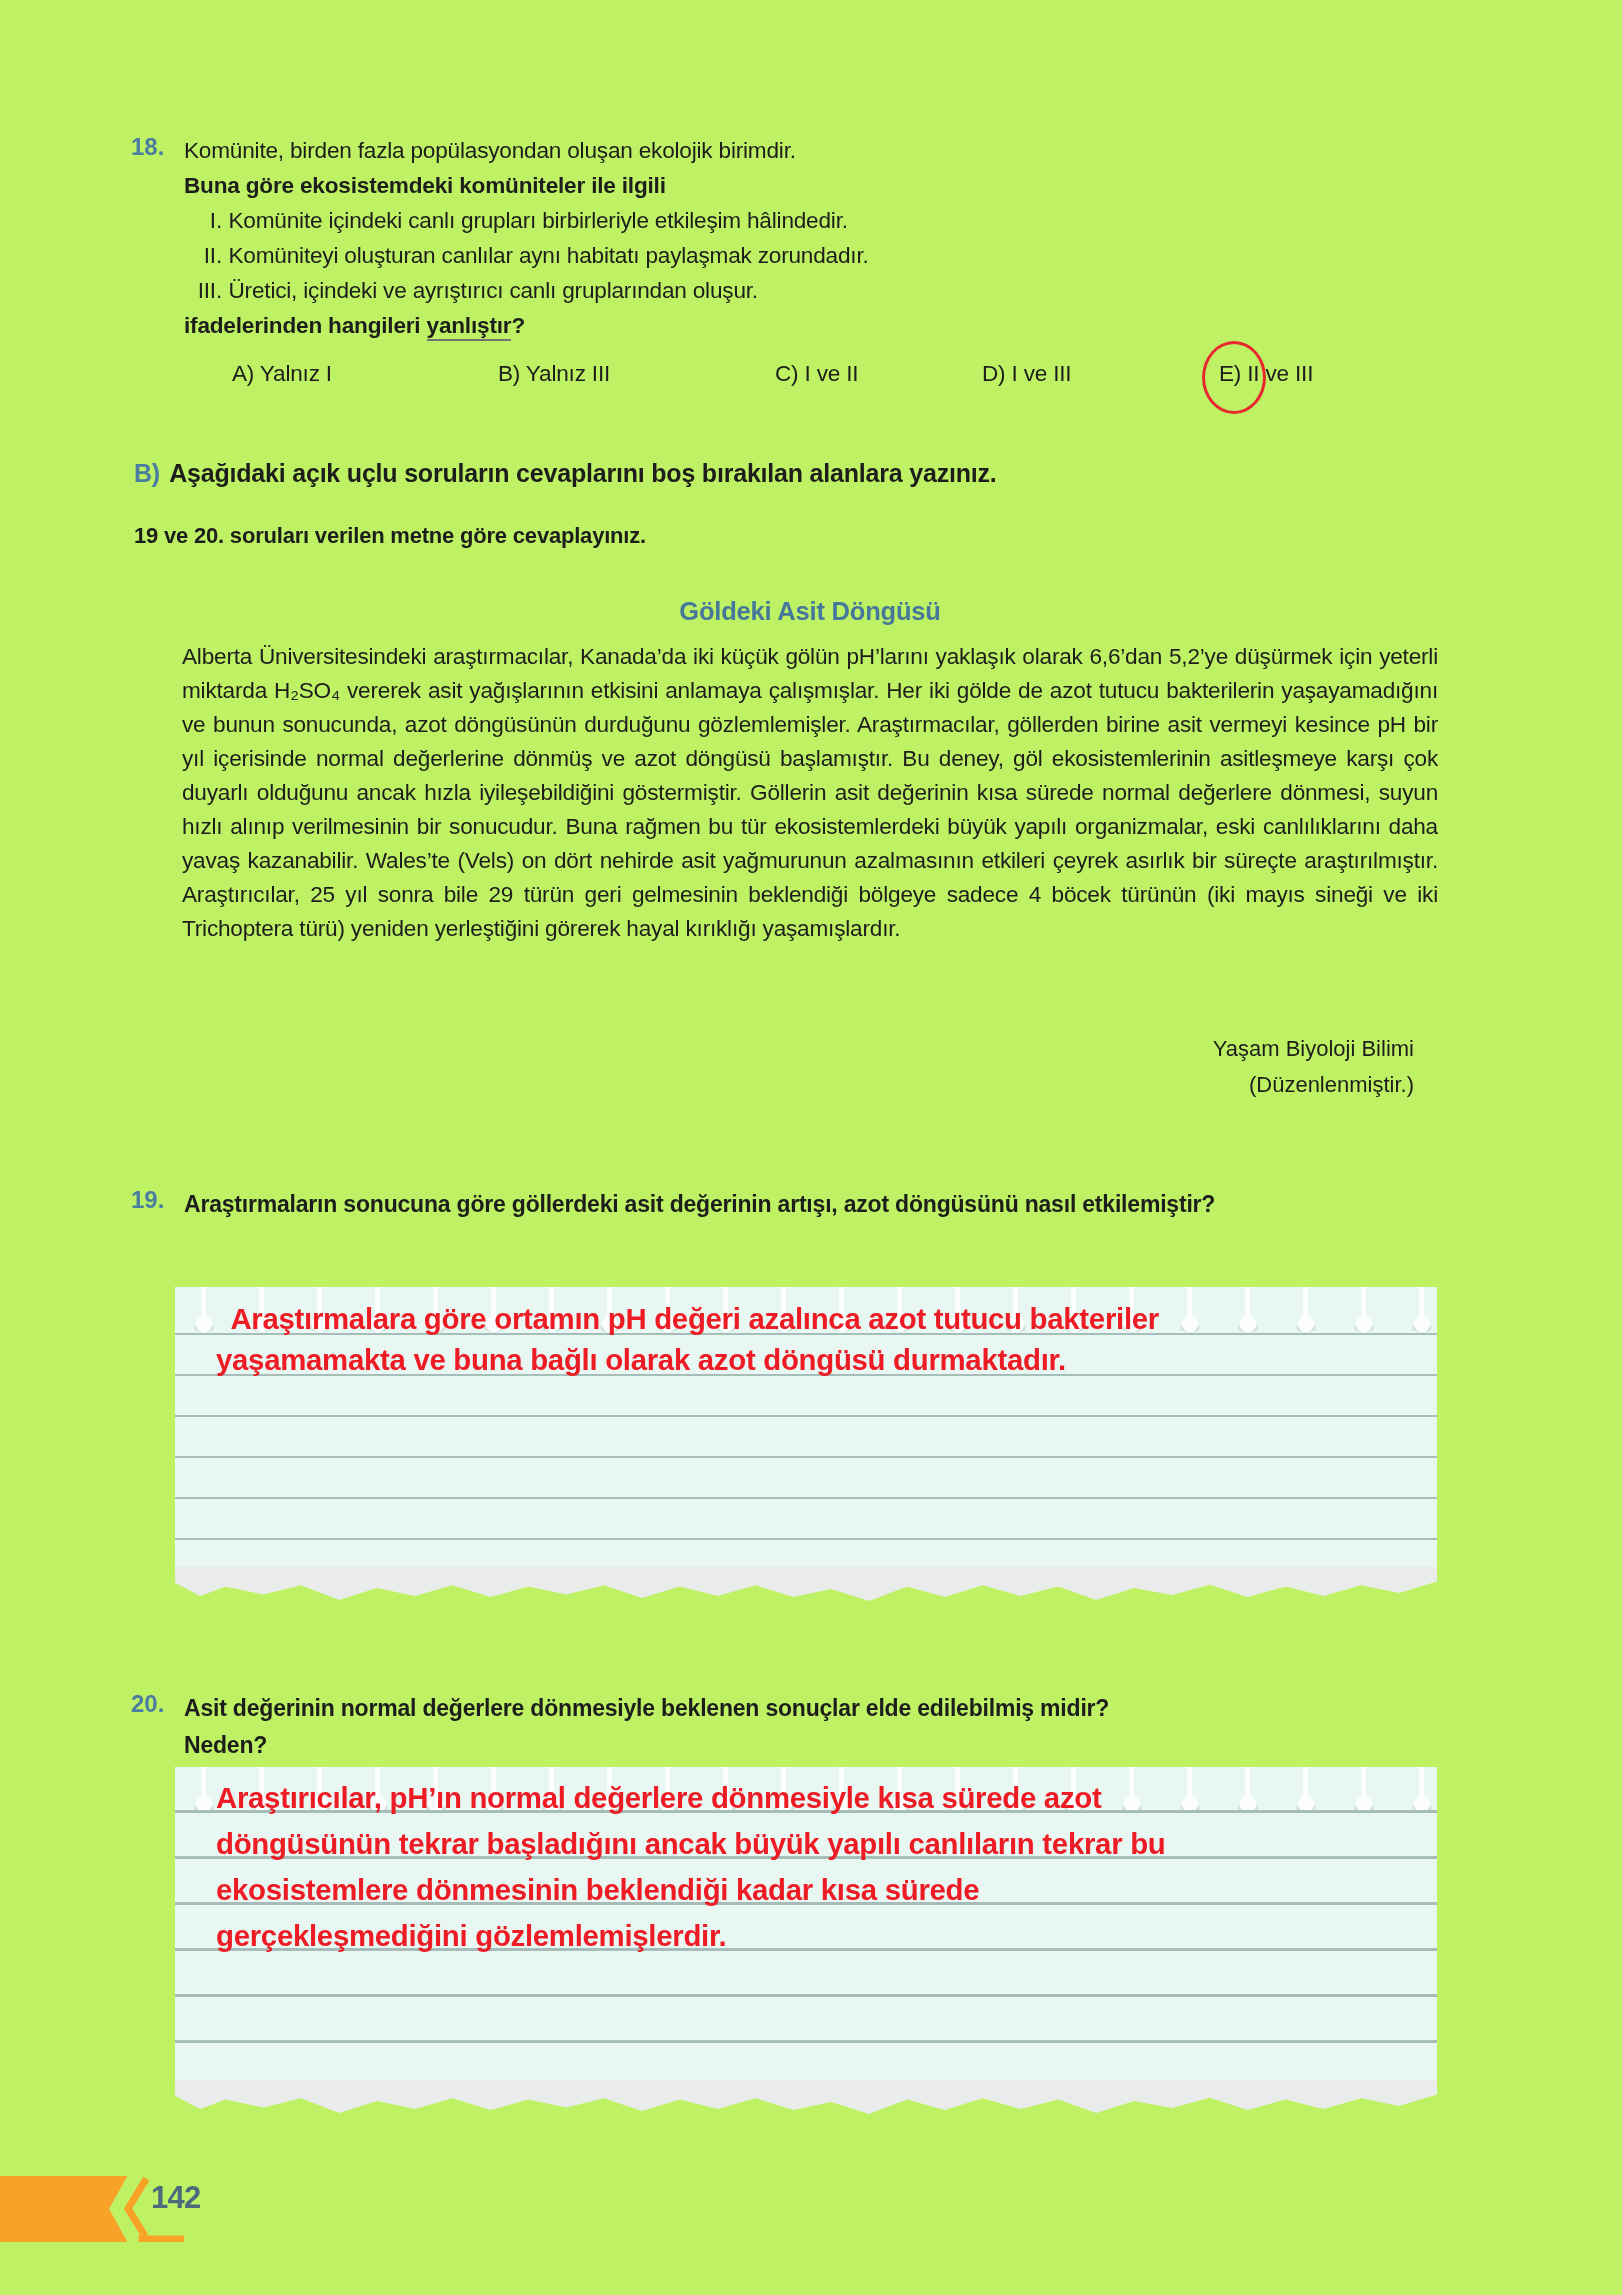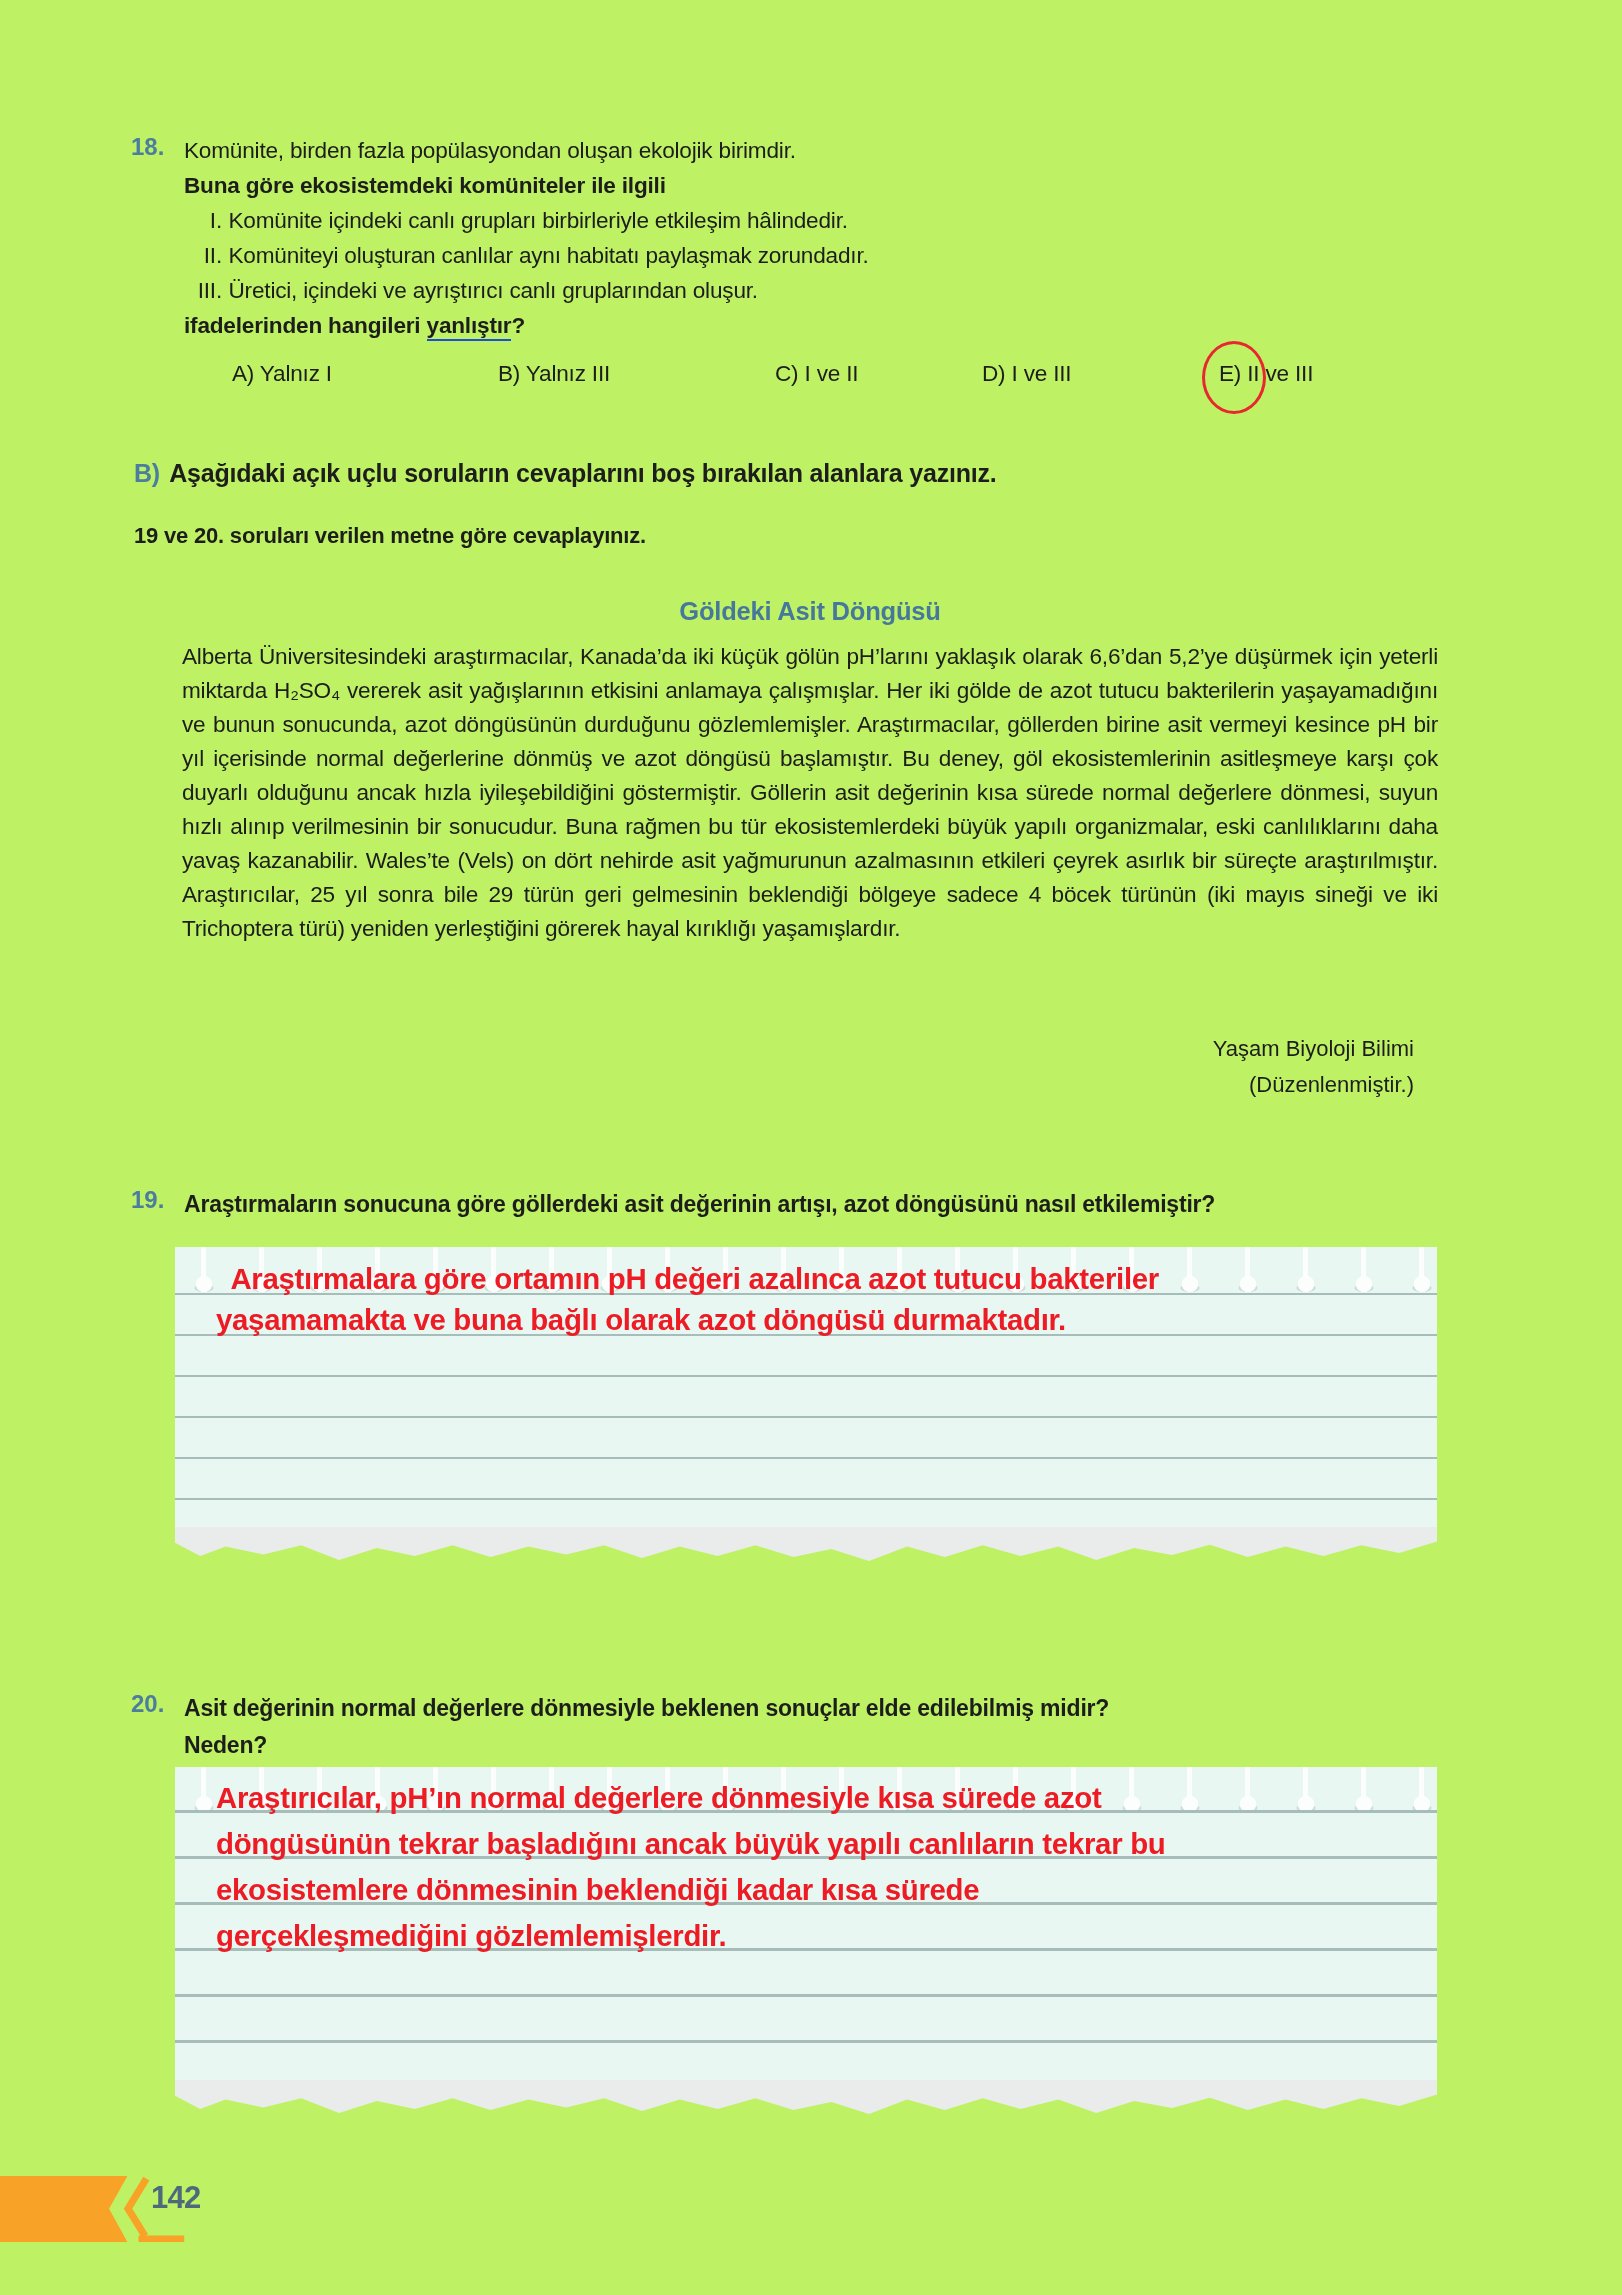--- a/index.html
+++ b/index.html
@@ -8,21 +8,21 @@
     font-family:"Liberation Sans",sans-serif;color:#1d1d1b;
   }
   .bold{font-weight:bold;}
   .qnum{position:absolute;left:0;top:0;font-weight:bold;font-size:24px;color:#4a7d9f;}
 
   
   .q18{position:absolute;left:131px;top:133px;width:1315px;}
   .q18 .qbody{margin-left:53px;font-size:22.6px;line-height:35px;letter-spacing:-0.2px;}
   .q18 .item{display:flex;}
   .q18 .roman{width:38px;text-align:right;margin-right:6.5px;flex:0 0 auto;}
-  .underline{border-bottom:2px solid #1d4ed8;padding-bottom:0.7px;}
+  .underline{border-bottom:2px solid #737373;padding-bottom:0.7px;}
 
   
   .options{position:absolute;left:0;top:349px;width:1623px;height:72px;font-size:22.6px;letter-spacing:-0.2px;margin-left:48px;}
   .opt{position:absolute;top:11.8px;white-space:nowrap;}
   .opt-e{position:absolute;}
   .circle{
     position:absolute;left:-17px;top:-19.6px;width:58px;height:67px;
     border:3.3px solid #e8272e;border-radius:50%;
   }
 
@@ -41,21 +41,21 @@
   .qblock{position:absolute;left:131px;width:1315px;}
   .q19{top:1186px;}
   .q20{top:1690px;}
   .qblock .qtext{margin-left:53px;font-size:23px;line-height:37px;font-weight:bold;letter-spacing:-0.2px;white-space:pre-line;}
 
   
   .paper{position:absolute;left:175px;width:1262px;}
   .paper-19{top:1247px;}
   .paper-20{top:1767px;}
   .paper-body{position:relative;background:#e9f7f3;}
-  .paper-19 .paper-body{height:280px;}
+  .paper-19 .paper-body{height:280px;margin-top:40px;}
   .paper-20 .paper-body{height:313px;}
   .paper-body::before{
     content:"";position:absolute;left:0;top:0;right:0;height:51px;
     background-image:
       radial-gradient(circle 8.5px at 29px 37px,#fcfefe 92%,rgba(255,255,255,0) 100%),
       radial-gradient(ellipse 13.7px 5.9px at 29px 41px,rgba(176,196,191,0.45) 68%,rgba(255,255,255,0) 72%),
       linear-gradient(to right,rgba(255,255,255,0) 0 26px,#fbfefd 26px 31px,rgba(255,255,255,0) 31px);
     background-size:58px 51px,58px 51px,58px 34px;
     background-repeat:repeat-x;
   }

